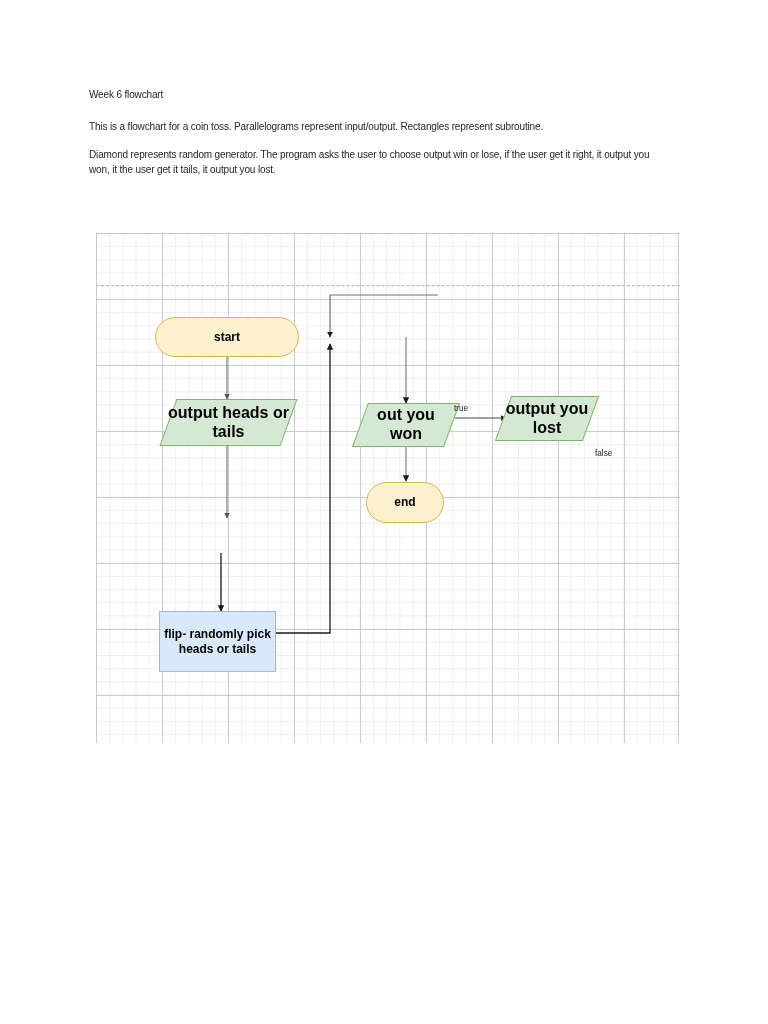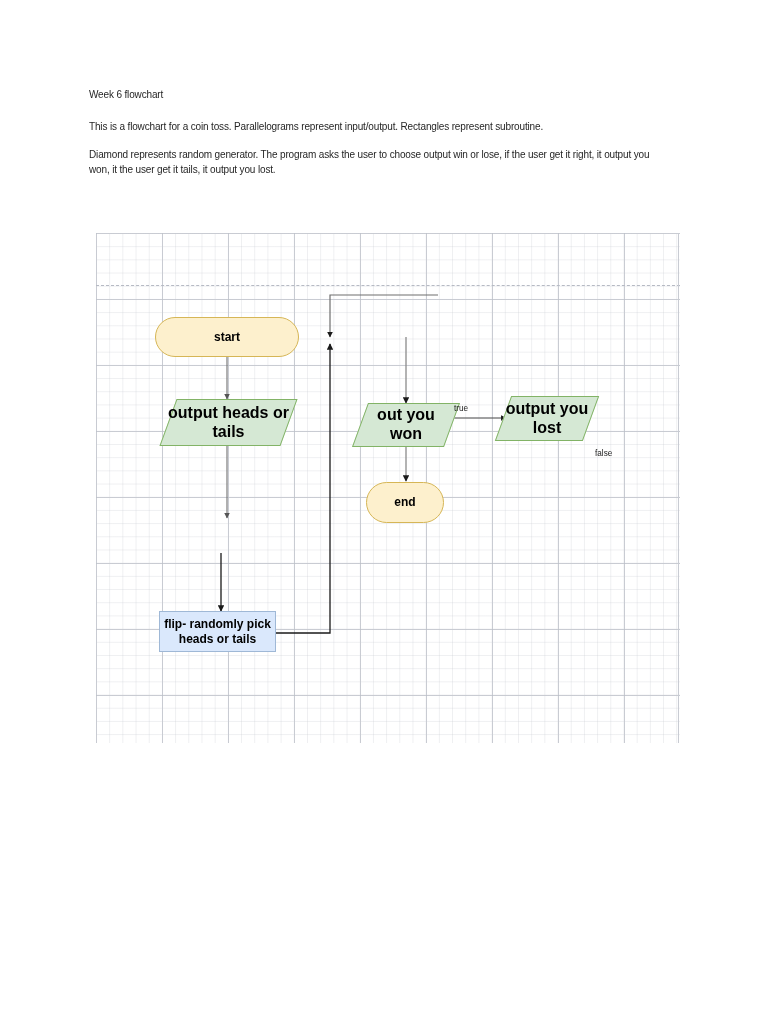--- a/index.html
+++ b/index.html
@@ -205,21 +205,21 @@
   <div class="node shape-terminator" style="left:59px; top:84px; width:144px; height:40px;">
     <span class="node-label">start</span>
   </div>
 
   <div class="shape-parallelogram-wrap" style="left:72px; top:166px; width:121px; height:47px;">
     <div class="skewbox"></div>
     <div class="plabel">output heads or tails</div>
   </div>
 
 
-  <div class="node shape-process" style="left:63px; top:378px; width:117px; height:41px;">
+  <div class="node shape-process" style="left:63px; top:378px; width:117px; height:61px;">
     <span class="node-label">flip- randomly pick heads or tails</span>
   </div>
 
   <div class="shape-parallelogram-wrap" style="left:407px; top:163px; width:88px; height:45px;">
     <div class="skewbox"></div>
     <div class="plabel">output you lost</div>
   </div>
 
   <div class="shape-parallelogram-wrap" style="left:264px; top:170px; width:92px; height:44px;">
     <div class="skewbox"></div>

